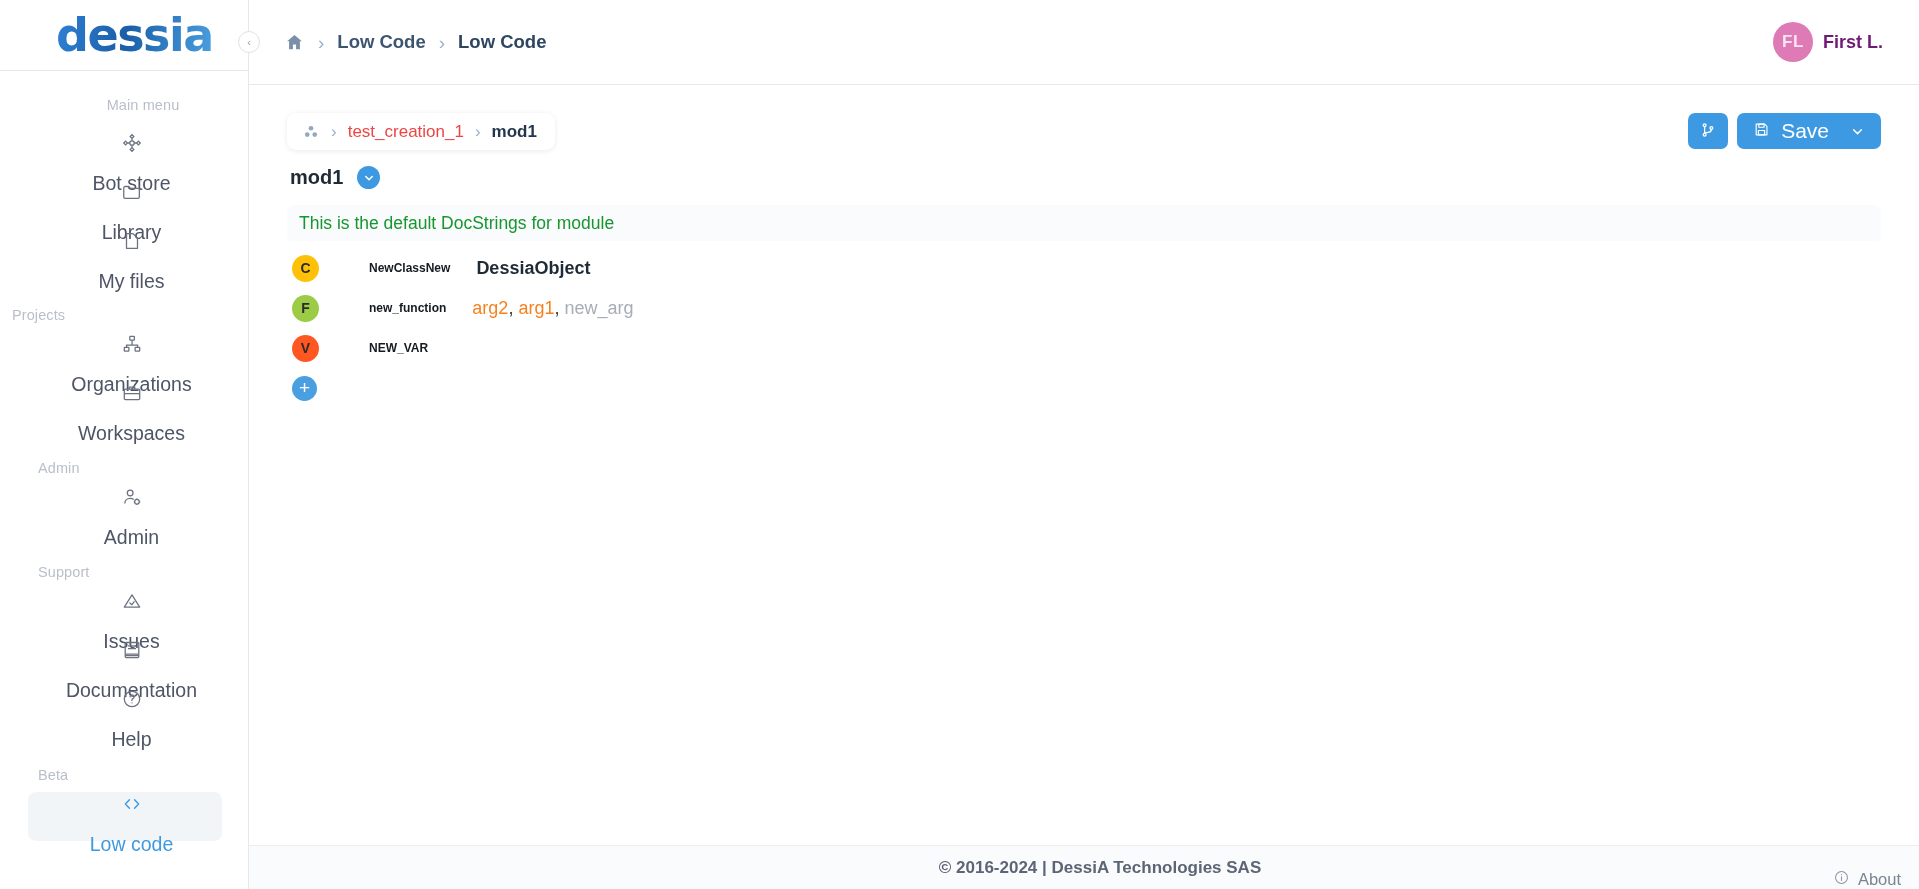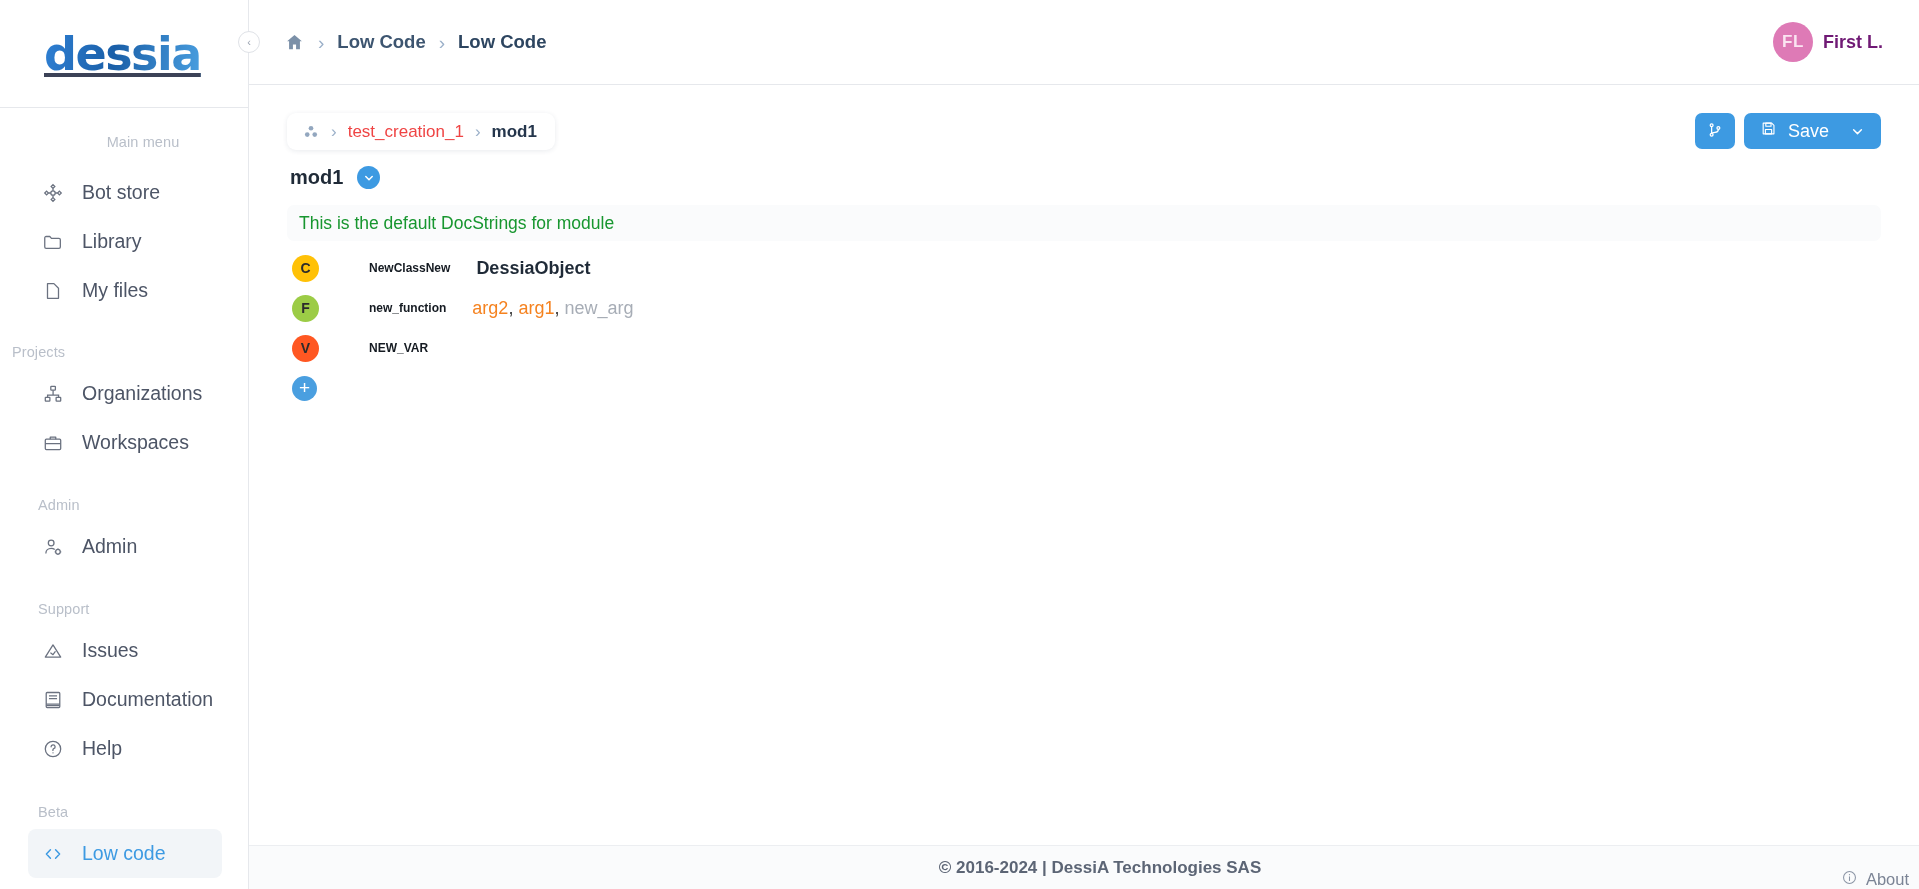--- a/index.html
+++ b/index.html
@@ -18,26 +18,25 @@
   .sidebar {
     width: 249px;
     height: 889px;
     background: #ffffff;
     border-right: 1px solid #e6e8ec;
     flex: 0 0 249px;
     position: relative;
     z-index: 5;
   }
   .logo-wrap {
-    height: 108px;
+    height: 71px;
     display: flex;
     align-items: center;
-    padding-left: 44px;
+    padding-left: 56px;
     border-bottom: 1px solid #e6e8ec;
-    text-decoration: underline;
   }
   .logo-text {
     font-size: 46px;
     font-weight: 700;
     letter-spacing: -1.5px;
     background: linear-gradient(100deg,#2f80d4 0%,#1a5fa8 45%,#4a9fe0 100%);
     -webkit-background-clip: text;
     background-clip: text;
     -webkit-text-fill-color: transparent;
     color: #1f68b5;
@@ -64,20 +63,21 @@
     align-items: center;
     gap: 17px;
     height: 49px;
     margin: 0 26px 0 28px;
     padding-left: 13px;
     border-radius: 8px;
     color: #4d5566;
     font-size: 19.5px;
     cursor: pointer;
     user-select: none;
+    flex-direction: column;
   }
   .nav-item .ico { width: 24px; height: 24px; display: flex; align-items: center; justify-content: center; flex: 0 0 24px; }
   .nav-item .ico svg { display: block; }
   .nav-item.active { background: #f2f5f8; color: #3d9ae2; }
   .nav-item.active .ico svg { stroke: #3d9ae2; }
 
   
   .collapse-btn {
     position: absolute;
     left: 238px;
@@ -165,21 +165,21 @@
   }
   .btn-save {
     height: 36px;
     background: #3d9ae2;
     border-radius: 7px;
     display: flex; align-items: center;
     gap: 11px;
     padding: 0 15px 0 16px;
     cursor: pointer; border: none;
     color: #fff;
-    font-size: 18px;
+    font-size: 21px;
     font-family: "Liberation Sans", sans-serif;
   }
   .btn-save .divider-caret { margin-left: 9px; display:flex; align-items:center; }
 
   .module-title-row {
     display: flex; align-items: center; gap: 14px;
     margin-top: 16px; padding-left: 3px;
   }
   .module-title { font-size: 20px; font-weight: 700; color: #1f2a37; }
   .chev-badge {
@@ -239,21 +239,21 @@
     background: #fafbfc;
     border-top: 1px solid #eceef1;
     display: flex;
     align-items: center;
     justify-content: center;
     position: relative;
   }
   .footer-text { font-size: 17px; color: #5c6575; font-weight: 600; margin-left: 32px; }
   .about {
     position: absolute;
-    right: 10px;
+    right: 18px;
     display: flex; align-items: center; gap: 8px;
     color: #7b8495; font-size: 16.5px;
     cursor: pointer;
     margin-top: 24px;
   }
 </style>
 </head>
 <body>
 
 <div class="app">

